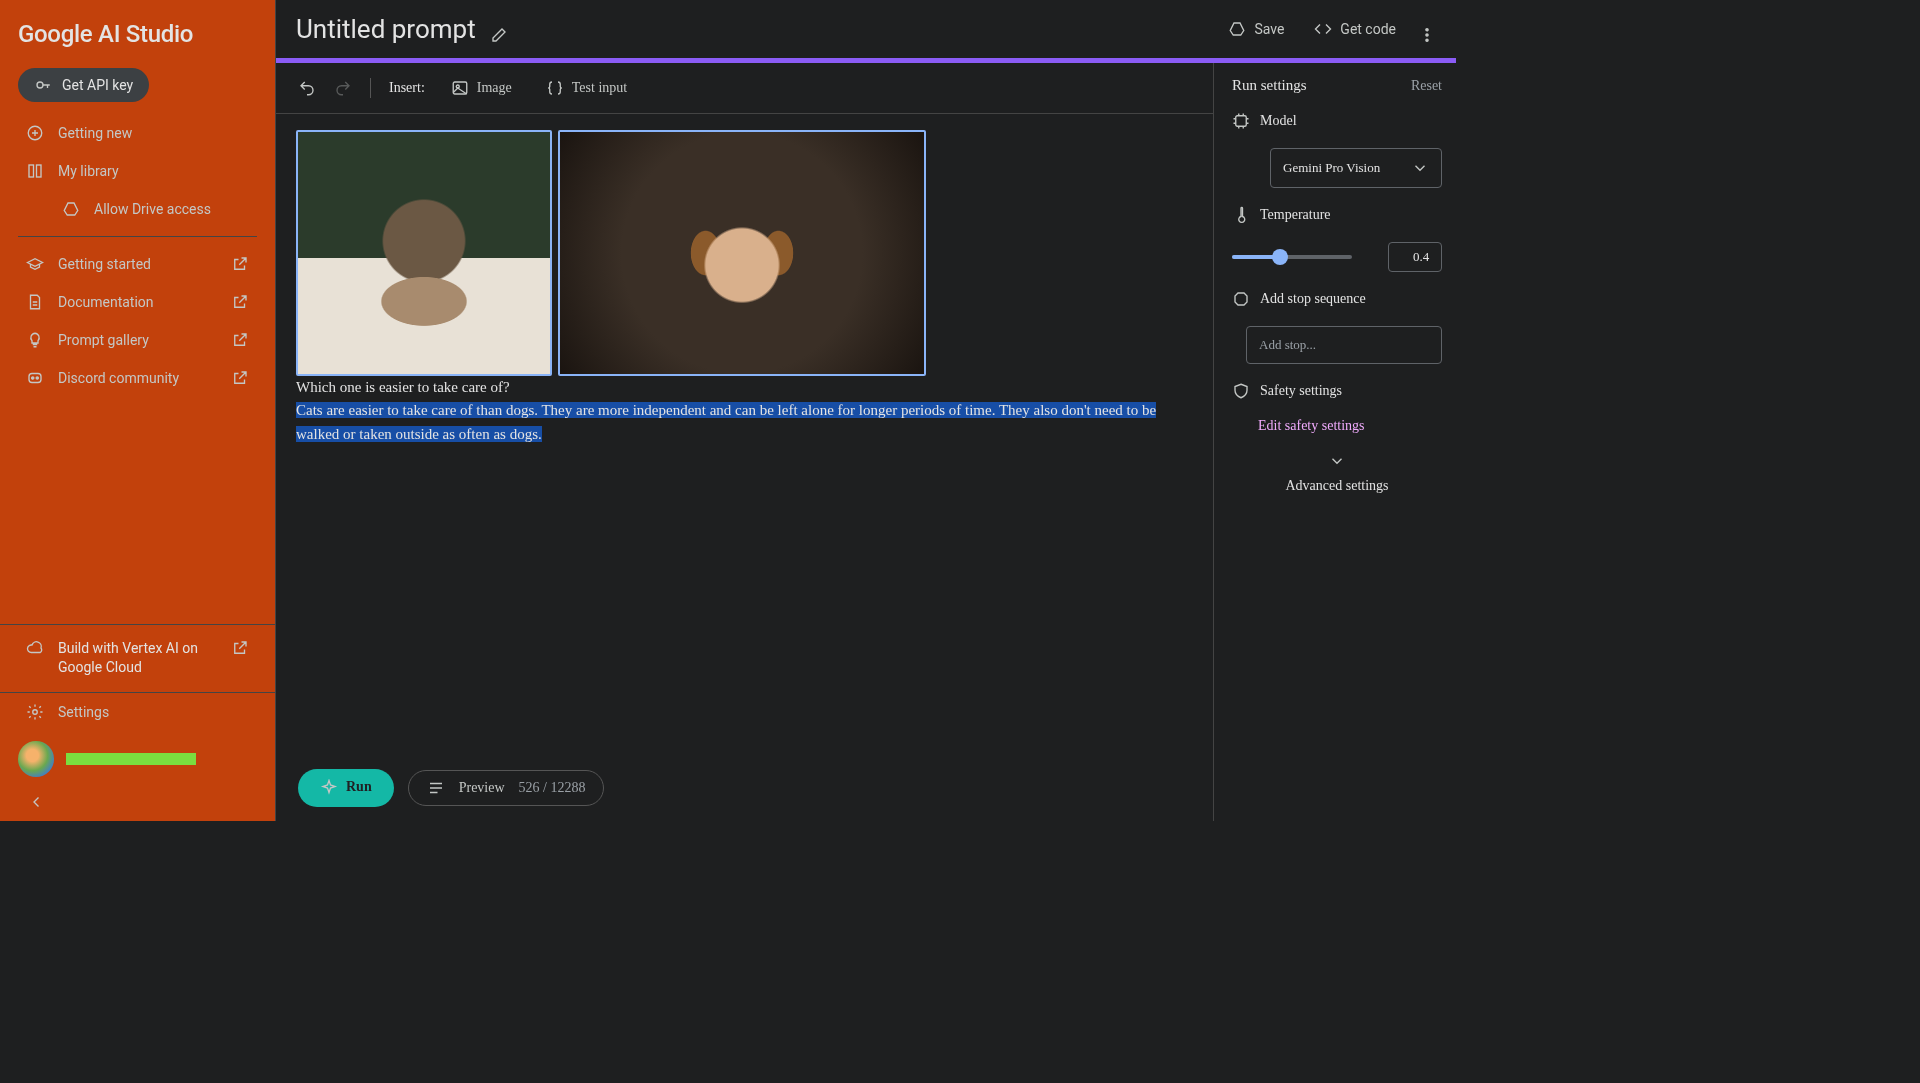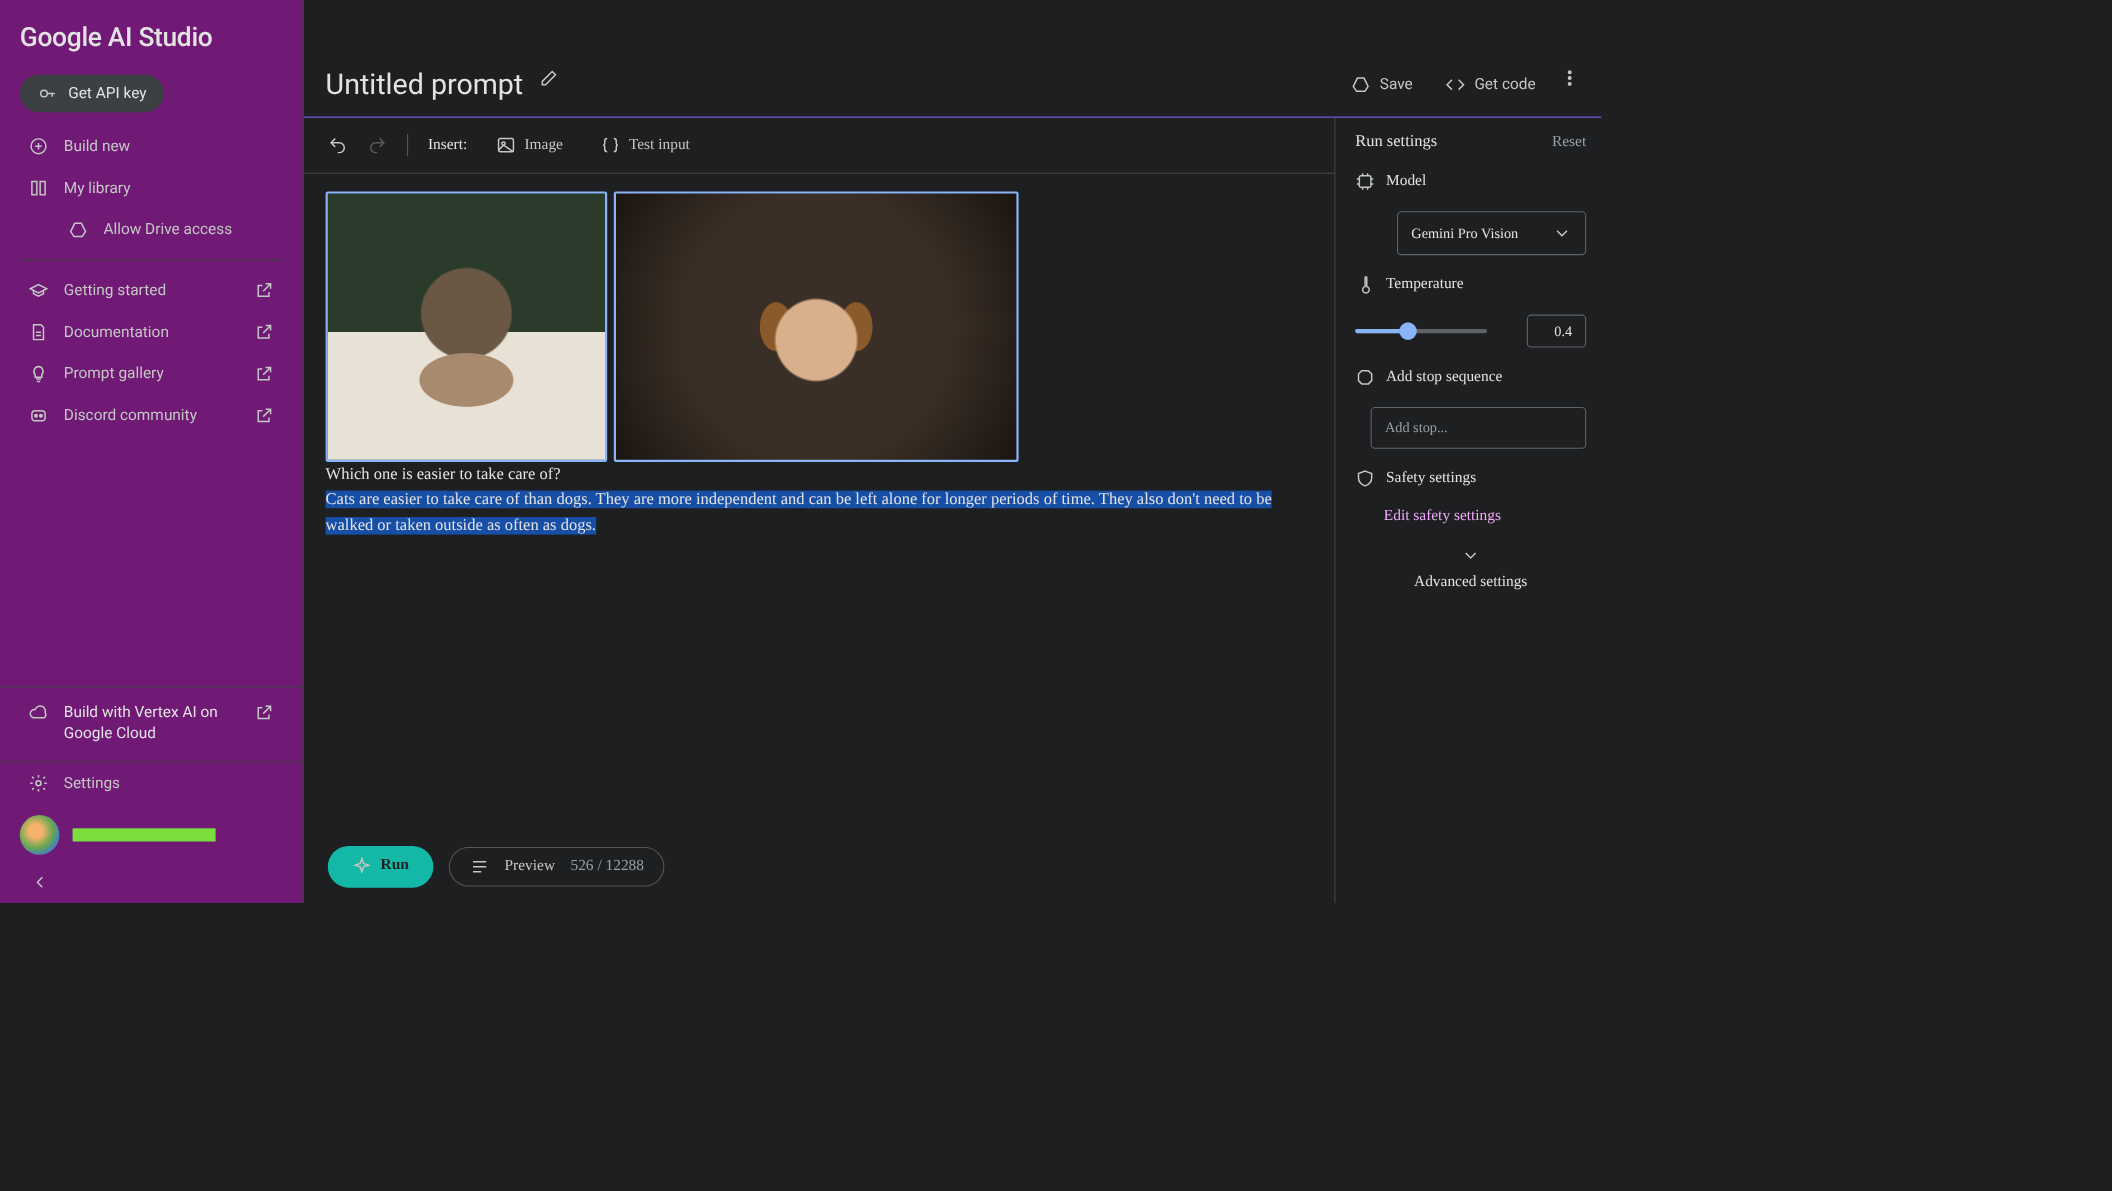--- a/index.html
+++ b/index.html
@@ -8,21 +8,21 @@
   background: #1e1f20;
   color: #e3e3e3;
   width: 1456px;
   height: 821px;
   overflow: hidden;
   display: flex;
 }
 
 .sidebar {
   width: 276px;
-  background: #701a75;
+  background: #c2410c;
   display: flex;
   flex-direction: column;
   border-right: 1px solid #444;
 }
 .logo {
   font-size: 24px;
   font-weight: 500;
   padding: 20px 18px 20px 18px;
   letter-spacing: -0.3px;
 }
@@ -88,25 +88,24 @@
 }
 
 
 .main {
   flex: 1;
   display: flex;
   flex-direction: column;
 }
 .topbar {
   display: flex;
-  align-items: flex-start;
+  align-items: flex-end;
   padding: 14px 20px;
   gap: 14px;
-  border-bottom: 1px solid #8b5cf6;
-  margin-top: 48px;
+  border-bottom: 5px solid #8b5cf6;
 }
 .prompt-title {
   font-size: 26px;
   font-weight: 400;
 }
 .topbar .spacer { flex: 1; }
 .top-btn {
   display: flex;
   align-items: center;
   gap: 8px;
@@ -307,21 +306,21 @@
     <span>Get API key</span>
   </div>
 
   <div class="side-item">
     <span class="icon">
         <svg viewBox="0 0 24 24">
           <circle cx="12" cy="12" r="9"></circle>
           <path d="M12 8v8M8 12h8"></path>
         </svg>
       </span>
-    <span>Build new</span>
+    <span>Getting new</span>
   </div>
 
   <div class="side-item">
     <span class="icon">
         <svg viewBox="0 0 24 24">
           <rect x="4" y="4" width="6" height="16"></rect>
           <rect x="14" y="4" width="6" height="16"></rect>
         </svg>
       </span>
     <span>My library</span>

